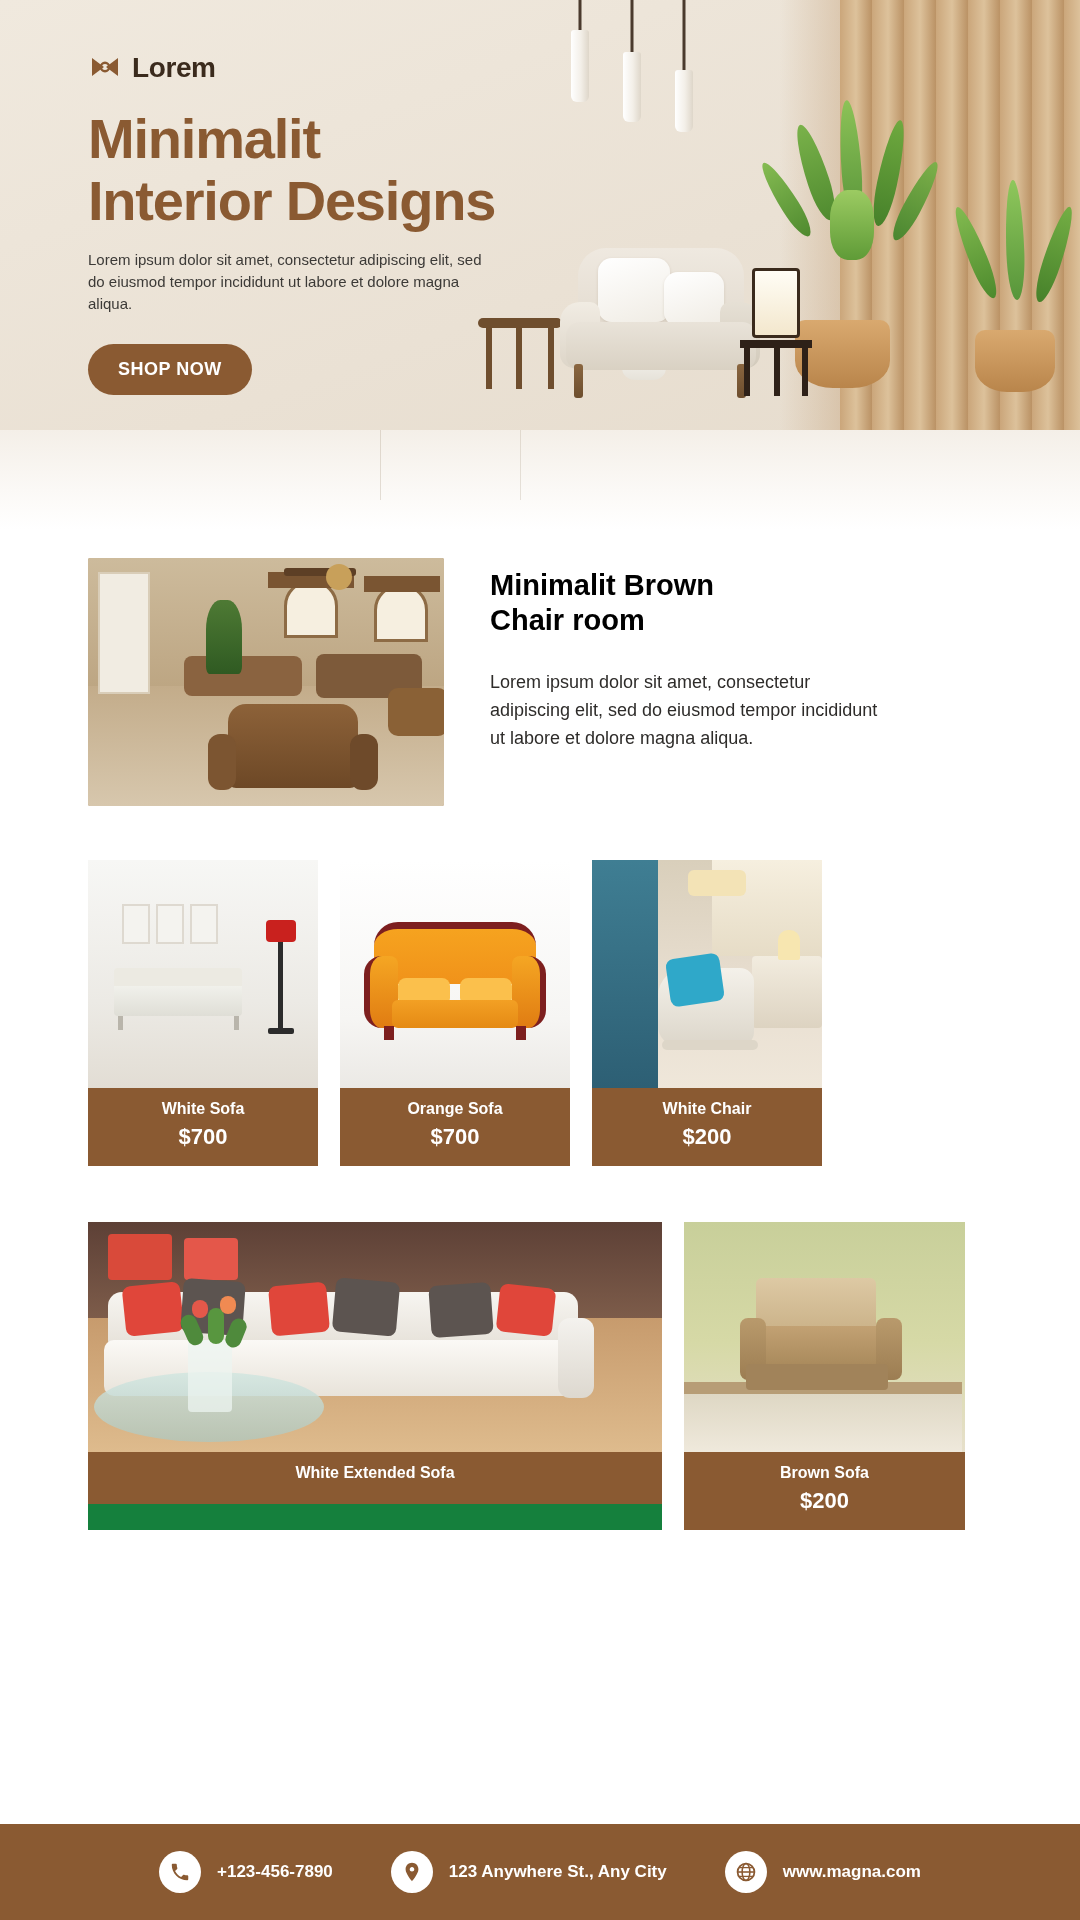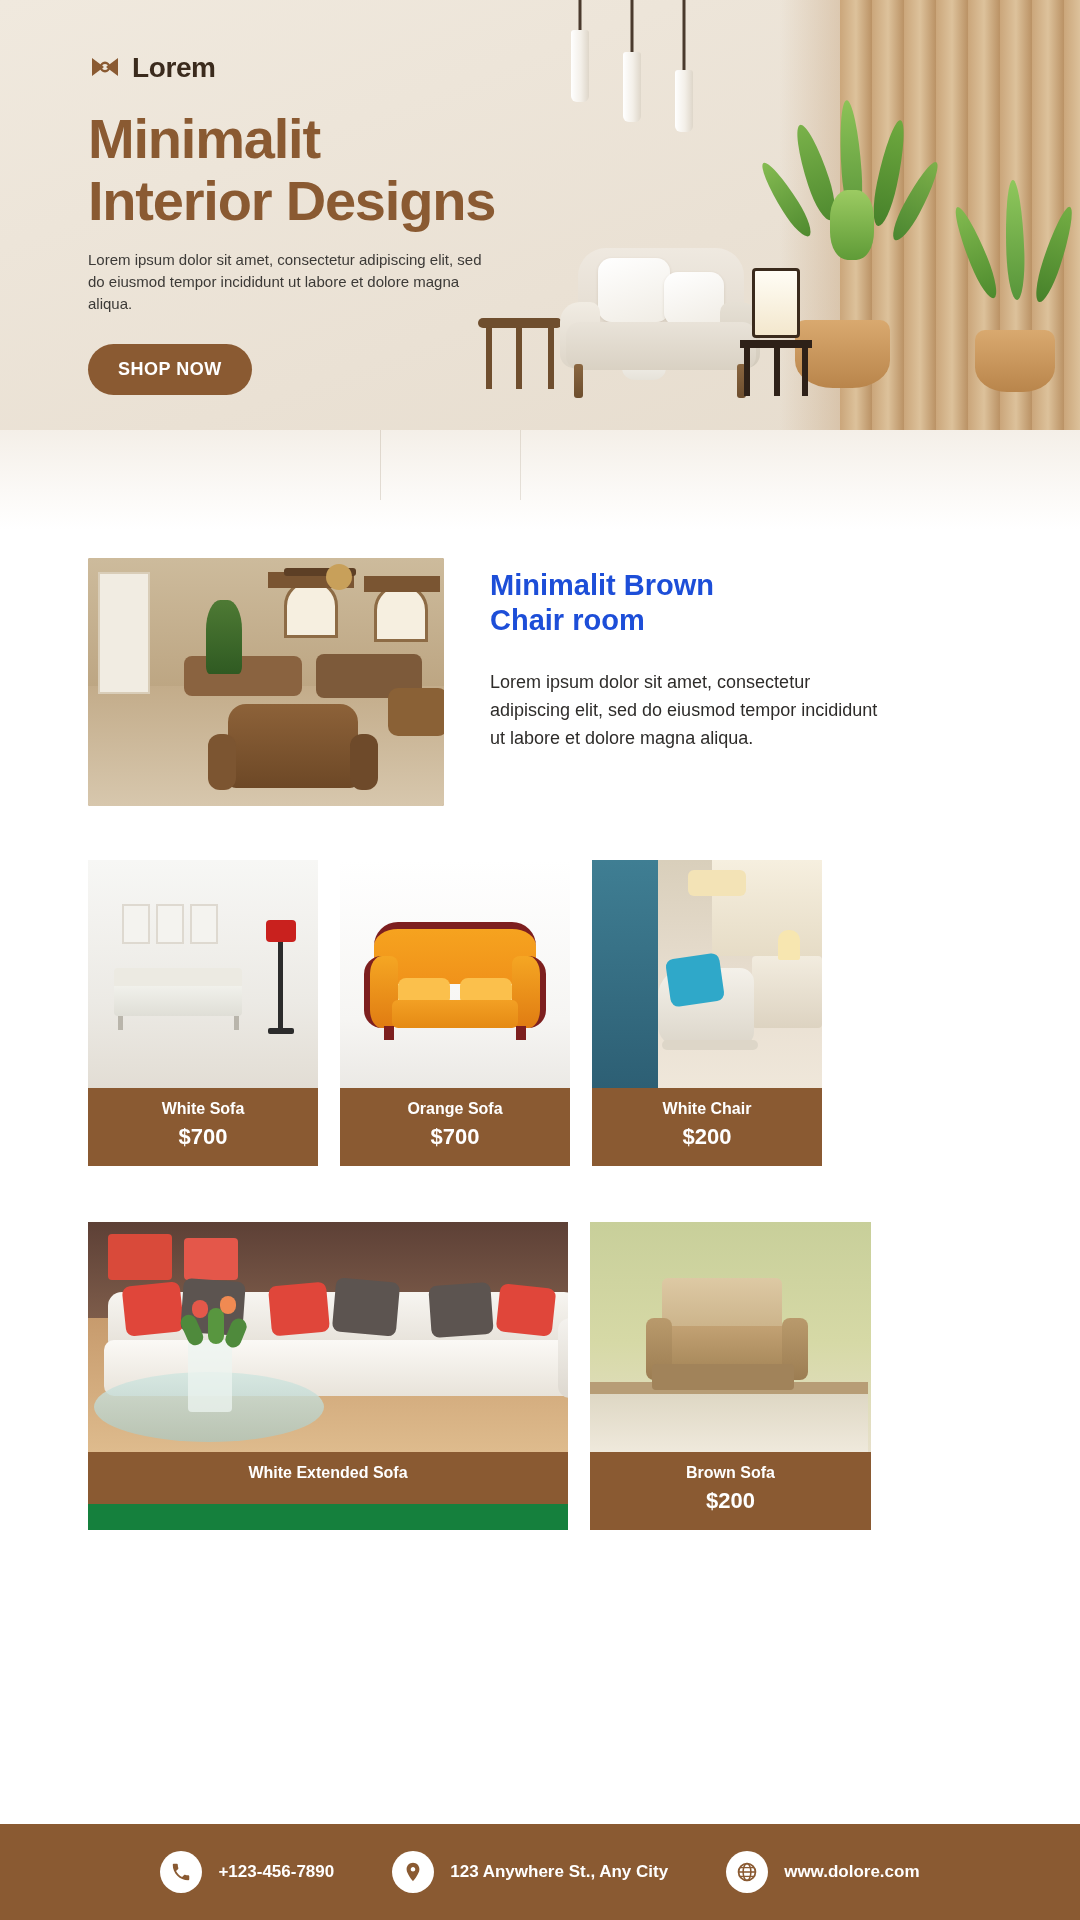--- a/index.html
+++ b/index.html
@@ -178,21 +178,21 @@
   .feature {
     position: relative; margin-top: 28px; padding: 0 88px;
     display: flex; gap: 46px; align-items: flex-start;
   }
   .feature-img {
     width: 356px; height: 248px; border-radius: 2px; overflow: hidden; position: relative;
     background: #b79a78;
   }
   .feature-text { padding-top: 10px; width: 400px; }
   .feature-title {
-    font-size: 29px; line-height: 1.22; font-weight: 800; color: #1d4ed8; margin-bottom: 30px;
+    font-size: 29px; line-height: 1.22; font-weight: 800; color: #000000; margin-bottom: 30px;
   }
   .feature-desc { font-size: 18px; line-height: 1.55; color: #2e2c2a; }
 
   
   .grid {
     display: flex; gap: 22px; padding: 0 88px; margin-top: 54px;
   }
   .card { position: relative; background: #15803d; overflow: hidden; }
   .card .thumb { width: 100%; position: relative; overflow: hidden; background: #eee; }
   .card .caption {
@@ -398,21 +398,21 @@
       </div>
       <div class="caption">
         <div class="cap-name">White Chair</div>
         <div class="cap-price">$200</div>
       </div>
     </div>
   </div>
 
   <div class="grid row2" style="margin-top:56px;">
 
-    <div class="card" style="width:480px;">
+    <div class="card" style="width:574px;">
       <div class="thumb" style="height:230px;background:linear-gradient(180deg,#6e5147 0%,#8a6a58 40%,#caa178 100%);">
         <div class="ph" style="left:0;top:0;width:574px;height:96px;background:linear-gradient(180deg,#5d4036,#7d5c4a);"></div>
         <div class="ph" style="left:0;top:96px;width:574px;height:134px;background:linear-gradient(180deg,#c79b6d,#d9b храм 100%);"></div>
         <div class="ph" style="left:0;top:96px;width:574px;height:134px;background:linear-gradient(180deg,#c79b6d,#debb8d);"></div>
         <div class="ph" style="left:20px;top:12px;width:64px;height:46px;background:#d94a3a;border-radius:4px;"></div>
         <div class="ph" style="left:96px;top:16px;width:54px;height:42px;background:#e4574a;border-radius:4px;"></div>
         <div class="ph" style="left:20px;top:70px;width:470px;height:62px;background:linear-gradient(180deg,#f7f5f1,#e4dfd6);border-radius:14px;"></div>
         <div class="ph" style="left:36px;top:62px;width:58px;height:50px;background:#e0463a;border-radius:8px;transform:rotate(-6deg);"></div>
         <div class="ph" style="left:94px;top:58px;width:62px;height:54px;background:#5c5450;border-radius:8px;transform:rotate(4deg);"></div>
         <div class="ph" style="left:182px;top:62px;width:58px;height:50px;background:#e0463a;border-radius:8px;transform:rotate(-5deg);"></div>
@@ -473,17 +473,17 @@
     <div class="f-item">
       <span class="f-icon">
         <svg width="22" height="22" viewBox="0 0 24 24">
           <circle cx="12" cy="12" r="9.2" fill="none" stroke="#8a5a32" stroke-width="1.9"></circle>
           <ellipse cx="12" cy="12" rx="4.2" ry="9.2" fill="none" stroke="#8a5a32" stroke-width="1.7"></ellipse>
           <line x1="3" y1="12" x2="21" y2="12" stroke="#8a5a32" stroke-width="1.7"></line>
           <line x1="4.3" y1="7.2" x2="19.7" y2="7.2" stroke="#8a5a32" stroke-width="1.4"></line>
           <line x1="4.3" y1="16.8" x2="19.7" y2="16.8" stroke="#8a5a32" stroke-width="1.4"></line>
         </svg>
       </span>
-      <span class="f-text">www.dolore.com</span>
+      <span class="f-text">www.magna.com</span>
     </div>
   </div>
 
 </div>
 
 </body></html>

